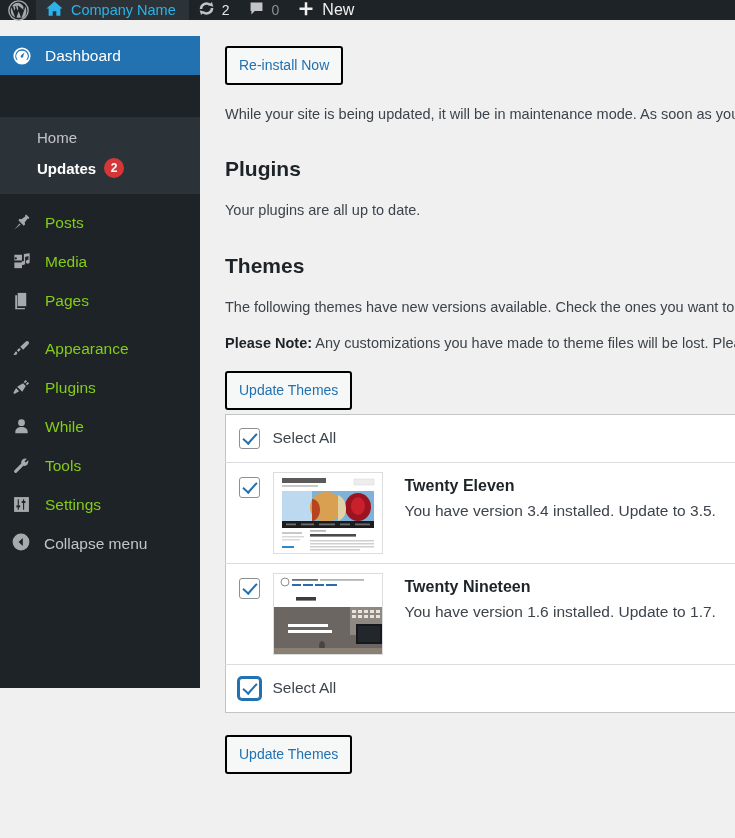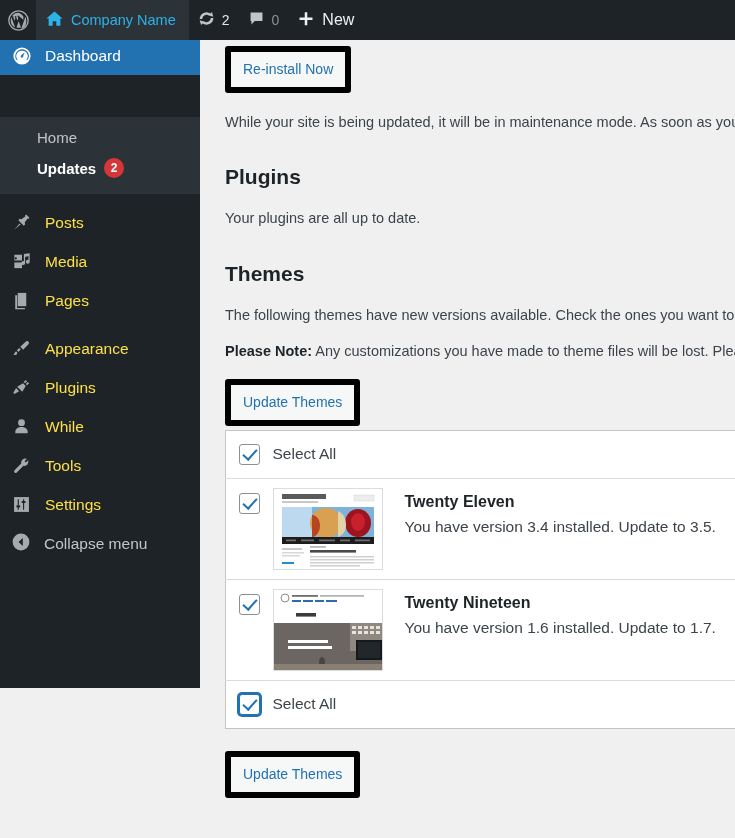--- a/index.html
+++ b/index.html
@@ -6,21 +6,21 @@
   html, body {
     width: 735px; height: 838px;
     overflow: hidden;
     background: #f0f0f1;
     font-family: "Liberation Sans", sans-serif;
   }
 
   
   #adminbar {
     position: absolute; top: 0; left: 0;
-    width: 735px; height: 40px;
+    width: 735px; height: 20px;
     background: #1d2327;
     display: flex; align-items: stretch;
     color: #c3c4c7;
     font-size: 13px;
     z-index: 30;
   }
   .ab-item {
     display: flex; align-items: center;
     padding: 0 9px;
     gap: 7px;
@@ -41,21 +41,21 @@
     width: 200px; height: 652px;
     background: #1d2327;
     z-index: 20;
     font-size: 15.5px;
   }
   .menu-top {
     position: relative;
     display: flex; align-items: center;
     height: 39px;
     padding-left: 11px;
-    color: #fde047;
+    color: #84cc16;
     gap: 13px;
   }
   .menu-top .mi { width: 21px; display: flex; justify-content: center; align-items: center; }
   .menu-top.current { background: #2271b1; color: #fff; font-weight: 400; }
   .menu-top.current::after {
     content: ""; position: absolute; right: -8px; top: 50%;
     margin-top: -8px; width: 0; height: 0;
     border-top: 8px solid transparent;
     border-bottom: 8px solid transparent;
     border-right: 8px solid #f0f0f1;
@@ -89,21 +89,21 @@
     background: #f0f0f1;
     overflow: hidden;
     padding: 0;
     color: #3c434a;
   }
   .inner { padding: 10px 0 0 25px; width: 900px; }
 
   .button {
     display: inline-block;
     background: #f6f7f7;
-    border: 6px solid #000000;
+    border: 2px solid #000000;
     border-radius: 3px;
     color: #2271b1;
     font-size: 14px;
     line-height: 1;
     padding: 10px 12px 11px;
     font-family: "Liberation Sans", sans-serif;
     cursor: pointer;
     white-space: nowrap;
   }
   p.note { font-size: 14.5px; line-height: 1.55; color: #3c434a; margin: 18px 0; }

